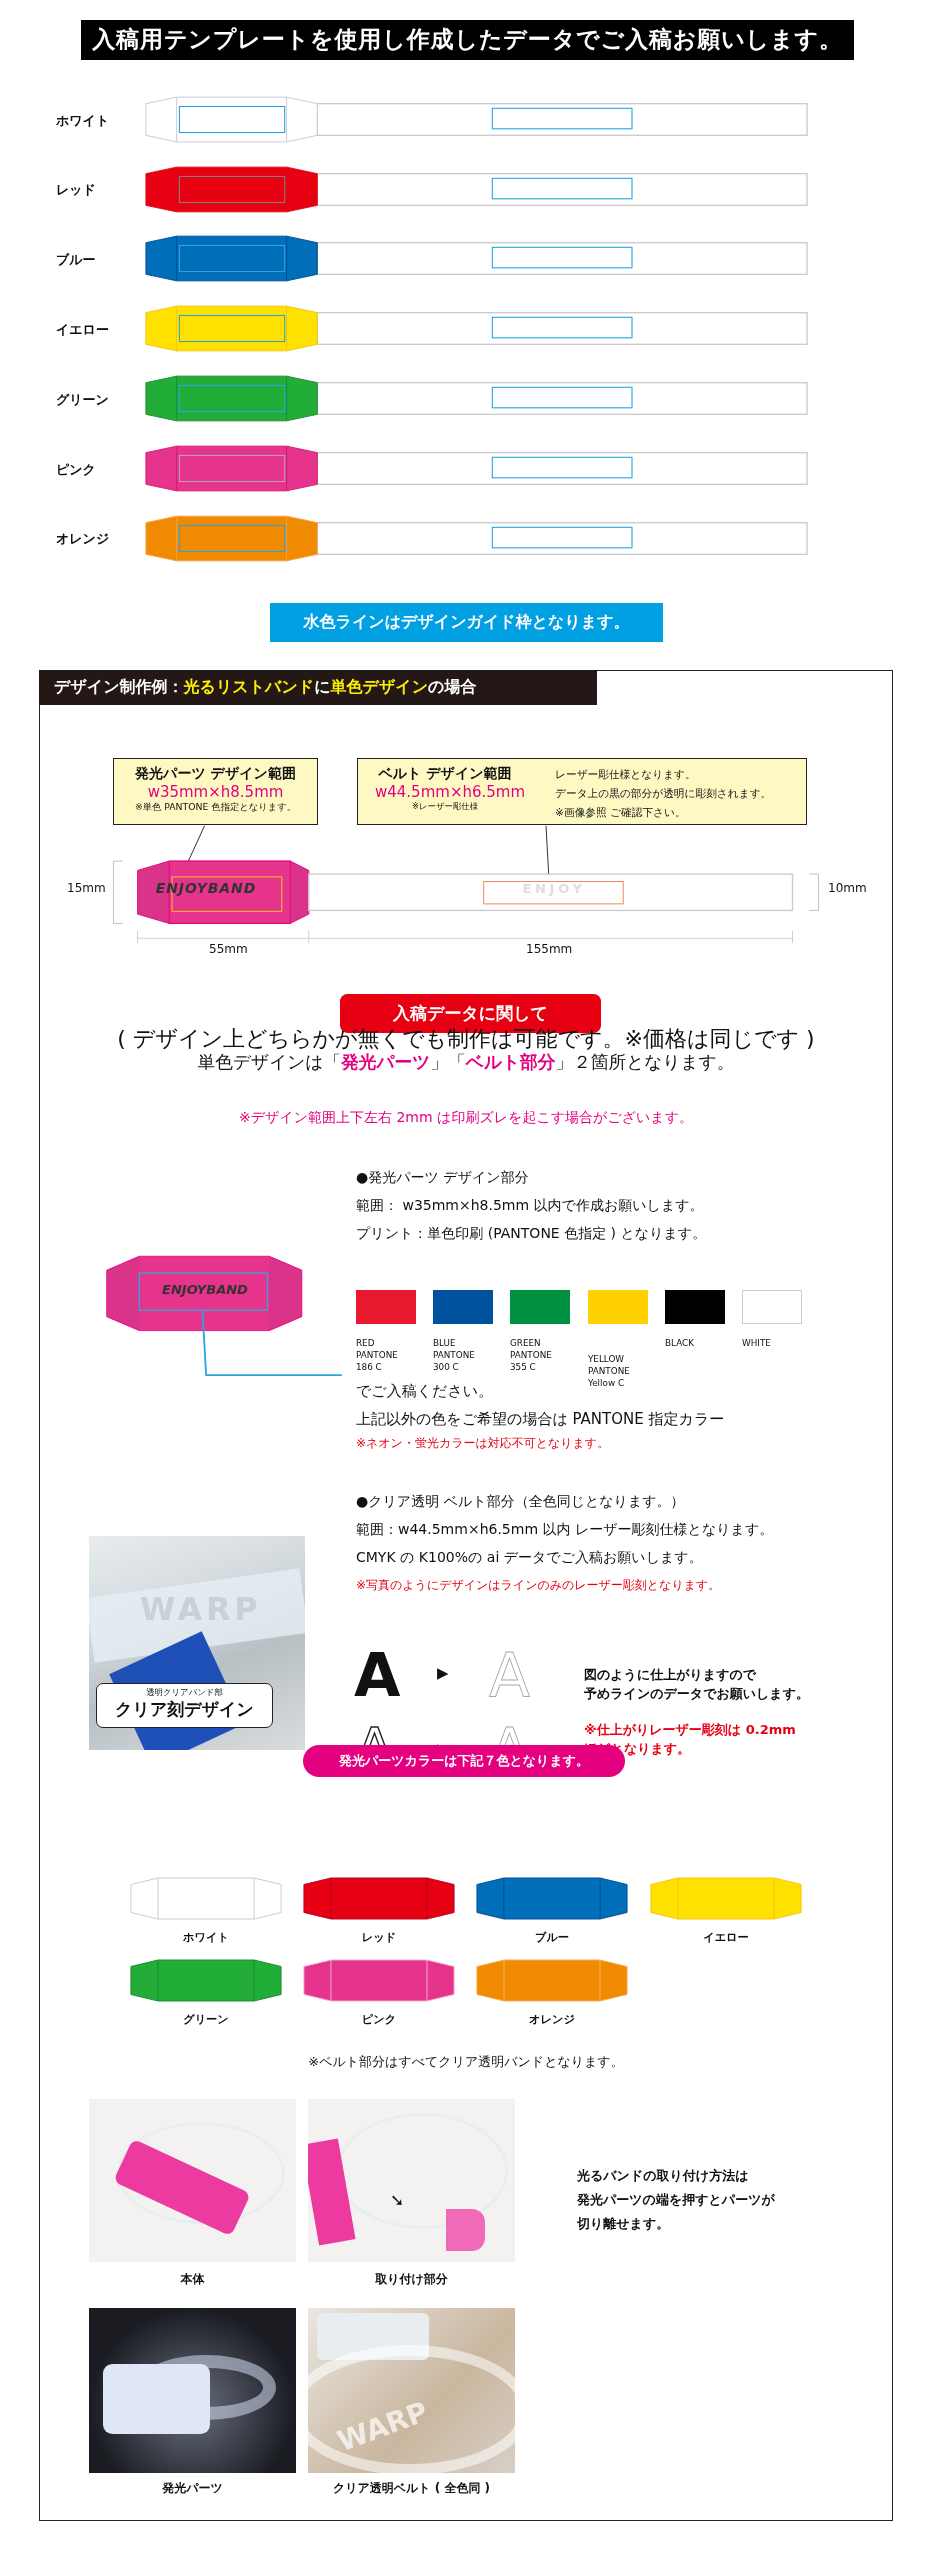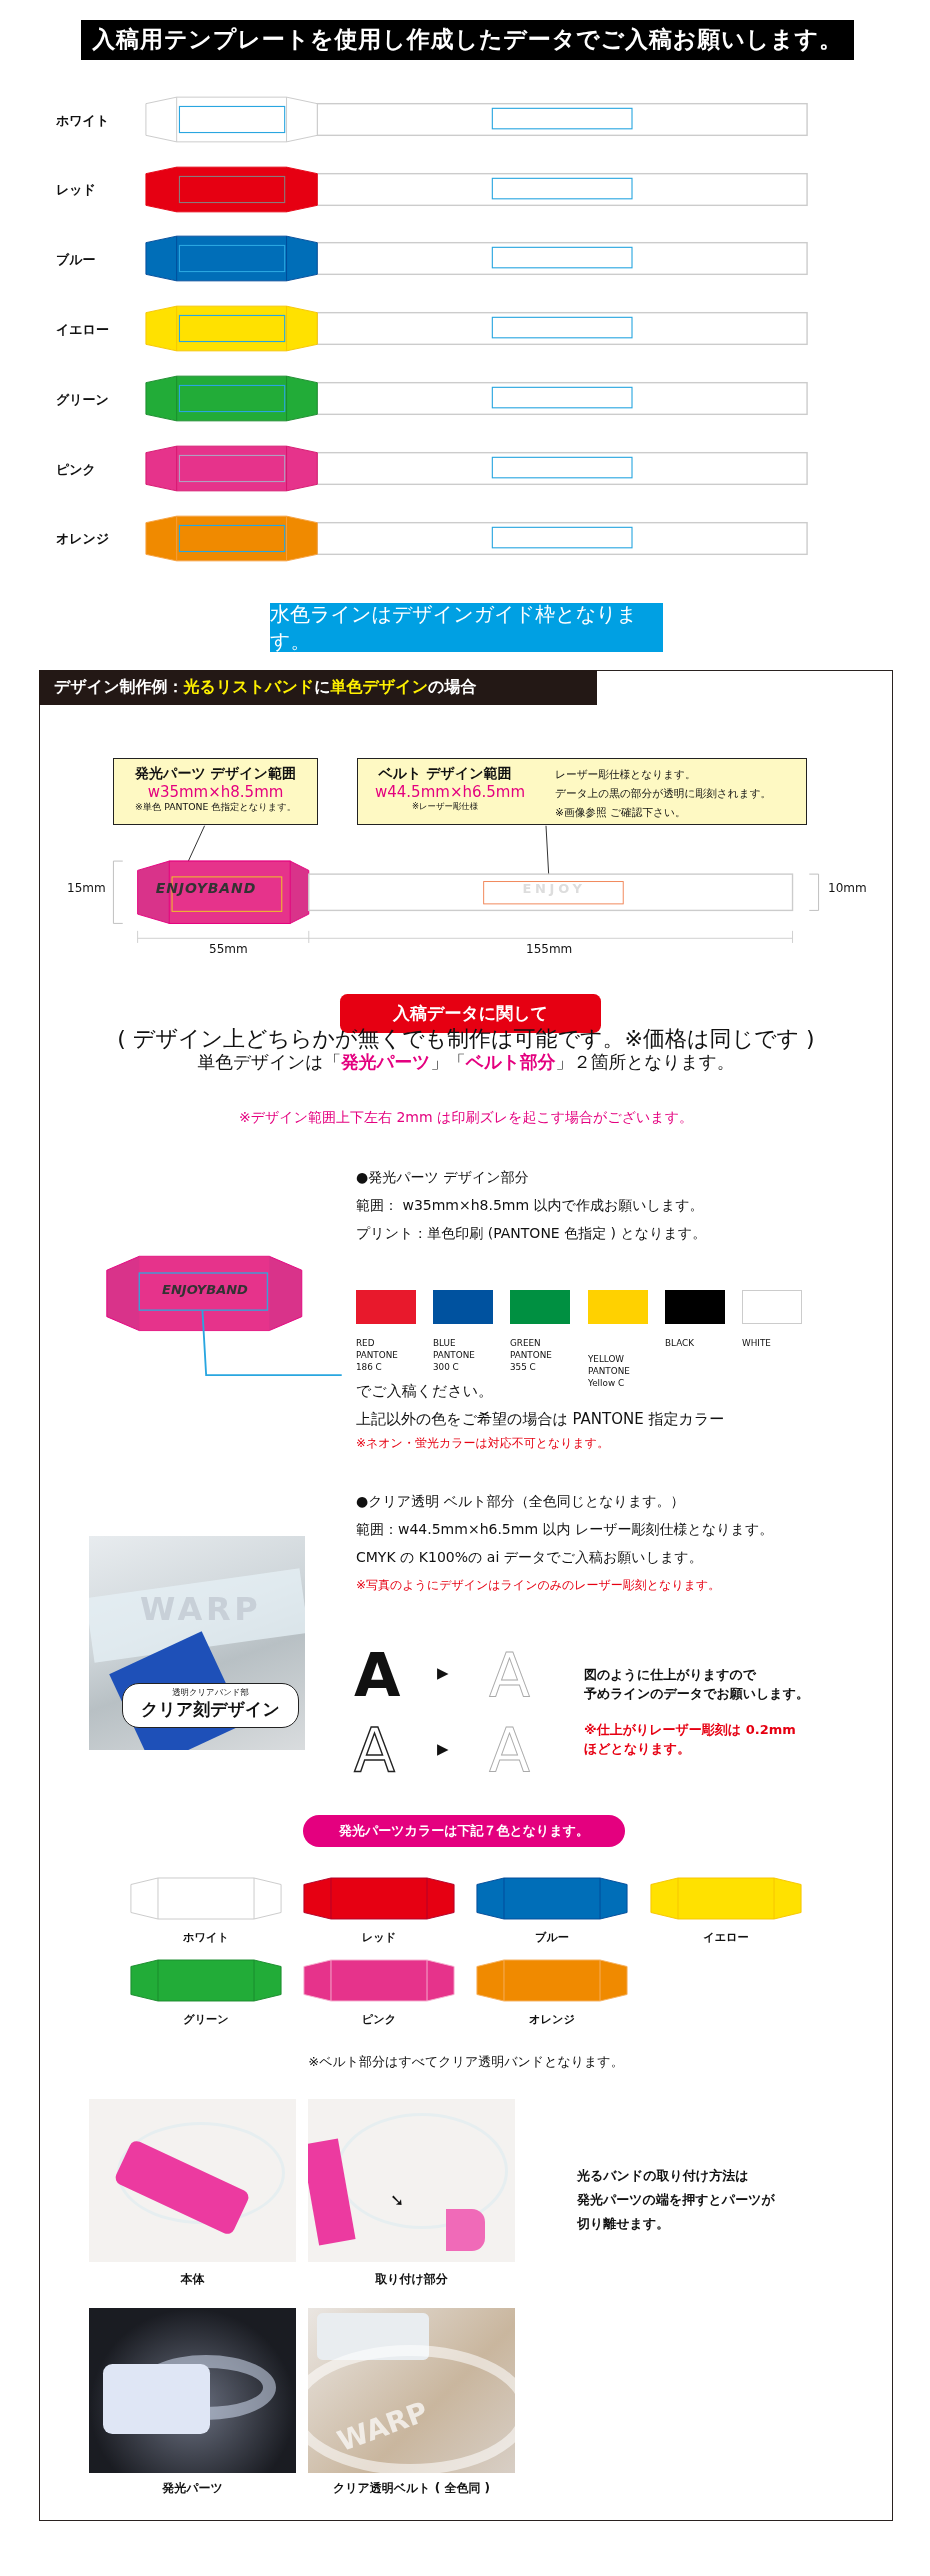--- a/index.html
+++ b/index.html
@@ -2,21 +2,21 @@
 <html style="font-size:15px"><head>
 <meta charset="utf-8">
 <style>
 *{box-sizing:border-box;margin:0;padding:0}
 body{width:931px;height:2576px;background:#fff;position:relative;font-family:"DejaVu Sans","Liberation Sans",sans-serif;color:#111;overflow:hidden}
 .abs{position:absolute}
 .topbar{left:81px;top:19.5px;width:773px;height:40px;background:#000;color:#fff;font-size:23px;font-weight:bold;display:flex;align-items:center;justify-content:center;letter-spacing:0.9px}
 .row-label{left:56px;font-size:13px;font-weight:bold;width:84px}
 .band{left:145px;width:663px;height:47px}
 .band svg{position:absolute;left:0;top:0}
-.pill-blue{left:270px;top:603px;width:393px;height:49px;background:#00a0e3;color:#fff;font-size:20px;font-weight:normal;display:flex;align-items:center;justify-content:center}
+.pill-blue{left:270px;top:603px;width:393px;height:39px;background:#00a0e3;color:#fff;font-size:16px;font-weight:bold;display:flex;align-items:center;justify-content:center}
 .box{left:39px;top:670px;width:854px;height:1851px;border:1.9px solid #2a2220}
 .box-head{left:39px;top:670px;width:558px;height:35px;background:#231815;color:#fff;font-size:16px;font-weight:bold;display:flex;align-items:center;padding-left:15px}
 .box-head .y{color:#fff100}
 .callout{background:#fef9c3;border:1.4px solid #222;text-align:center}
 .c1{left:113px;top:758px;width:205px;height:67px}
 .c1 .t{font-size:14px;font-weight:bold;margin-top:5.6px}
 .c1 .m{font-size:15px;color:#e4007f}
 .c1 .n{font-size:9.3px}
 .c2{left:357px;top:758px;width:450px;height:67px;text-align:left}
 .c2 .l{position:absolute;left:17px;top:5.6px;text-align:center;width:140px}
@@ -228,21 +228,21 @@
 <div class="abs sec-text" style="left:356px;top:1377px;font-size:15px">
   <div>でご入稿ください。</div>
   <div>上記以外の色をご希望の場合は PANTONE 指定カラー</div>
   <div class="redtx" style="font-size:12px;line-height:20.5px">※ネオン・蛍光カラーは対応不可となります。</div>
 </div>
 
 <div class="abs photo" style="left:89px;top:1536px;width:216px;height:214px;background:linear-gradient(160deg,#e8ecef 0%,#cfd6da 40%,#b8c0c4 60%,#d9dcde 100%)">
   <div class="abs" style="left:0;top:47px;width:216px;height:65px;background:rgba(230,240,245,.75);transform:rotate(-8deg)"></div>
   <div class="abs" style="left:37px;top:112px;width:102px;height:102px;background:#1e50b8;transform:rotate(-25deg)"></div>
   <div class="abs" style="left:51px;top:54px;font-size:32px;color:#c8d0d8;font-weight:bold;letter-spacing:3.7px">WARP</div>
-  <div class="abs" style="left:33px;top:147px;width:177px;height:45px;background:#fff;border:1.4px solid #222;border-radius:17px;text-align:center">
+  <div class="abs" style="left:7px;top:147px;width:177px;height:45px;background:#fff;border:1.4px solid #222;border-radius:7px;text-align:center">
     <div style="font-size:8.4px;margin-top:2.8px">透明クリアバンド部</div>
     <div style="font-size:17px;font-weight:bold">クリア刻デザイン</div>
   </div>
 </div>
 <div class="abs sec-text" style="left:356px;top:1487px">
   <div>●クリア透明 ベルト部分（全色同じとなります。）</div>
   <div>範囲：w44.5mm×h6.5mm 以内 レーザー彫刻仕様となります。</div>
   <div>CMYK の K100%の ai データでご入稿お願いします。</div>
   <div class="redtx" style="font-size:12px">※写真のようにデザインはラインのみのレーザー彫刻となります。</div>
 </div>
@@ -254,21 +254,21 @@
 <div class="abs" style="left:437px;top:1740px;font-size:15px">▶</div>
 <div class="abs" style="left:584px;top:1666px;font-size:13px;font-weight:bold;line-height:18.6px">
   <div>図のように仕上がりますので</div>
   <div>予めラインのデータでお願いします。</div>
 </div>
 <div class="abs redtx" style="left:584px;top:1721px;font-size:13px;font-weight:bold;line-height:18.6px">
   <div>※仕上がりレーザー彫刻は 0.2mm</div>
   <div>ほどとなります。</div>
 </div>
 
-<div class="abs" style="left:303px;top:1815px;width:322px;height:32px;background:#e4007f;color:#fff;border-radius:16px;font-size:13px;font-weight:bold;display:flex;align-items:center;justify-content:center">発光パーツカラーは下記７色となります。</div>
+<div class="abs" style="left:303px;top:1745px;width:322px;height:32px;background:#e4007f;color:#fff;border-radius:16px;font-size:13px;font-weight:bold;display:flex;align-items:center;justify-content:center">発光パーツカラーは下記７色となります。</div>
 <div id="chips">
     <div class="abs" style="left: 130px; top: 1877px;"><svg width="152" height="43" viewBox="0 0 163 46">
         <polygon points="1,8 30,1 133,1 162,8 162,38 133,45 30,45 1,38" fill="#ffffff" stroke="#c8c8c8"></polygon>
         <line x1="30" y1="1" x2="30" y2="45" stroke="#c8c8c8"></line>
         <line x1="133" y1="1" x2="133" y2="45" stroke="#c8c8c8"></line>
       </svg><div class="chip-label" style="margin-top:5.6px">ホワイト</div></div>
     <div class="abs" style="left: 303px; top: 1877px;"><svg width="152" height="43" viewBox="0 0 163 46">
         <polygon points="1,8 30,1 133,1 162,8 162,38 133,45 30,45 1,38" fill="#e60012" stroke="#b0002a"></polygon>
         <line x1="30" y1="1" x2="30" y2="45" stroke="#b0002a"></line>
         <line x1="133" y1="1" x2="133" y2="45" stroke="#b0002a"></line>

